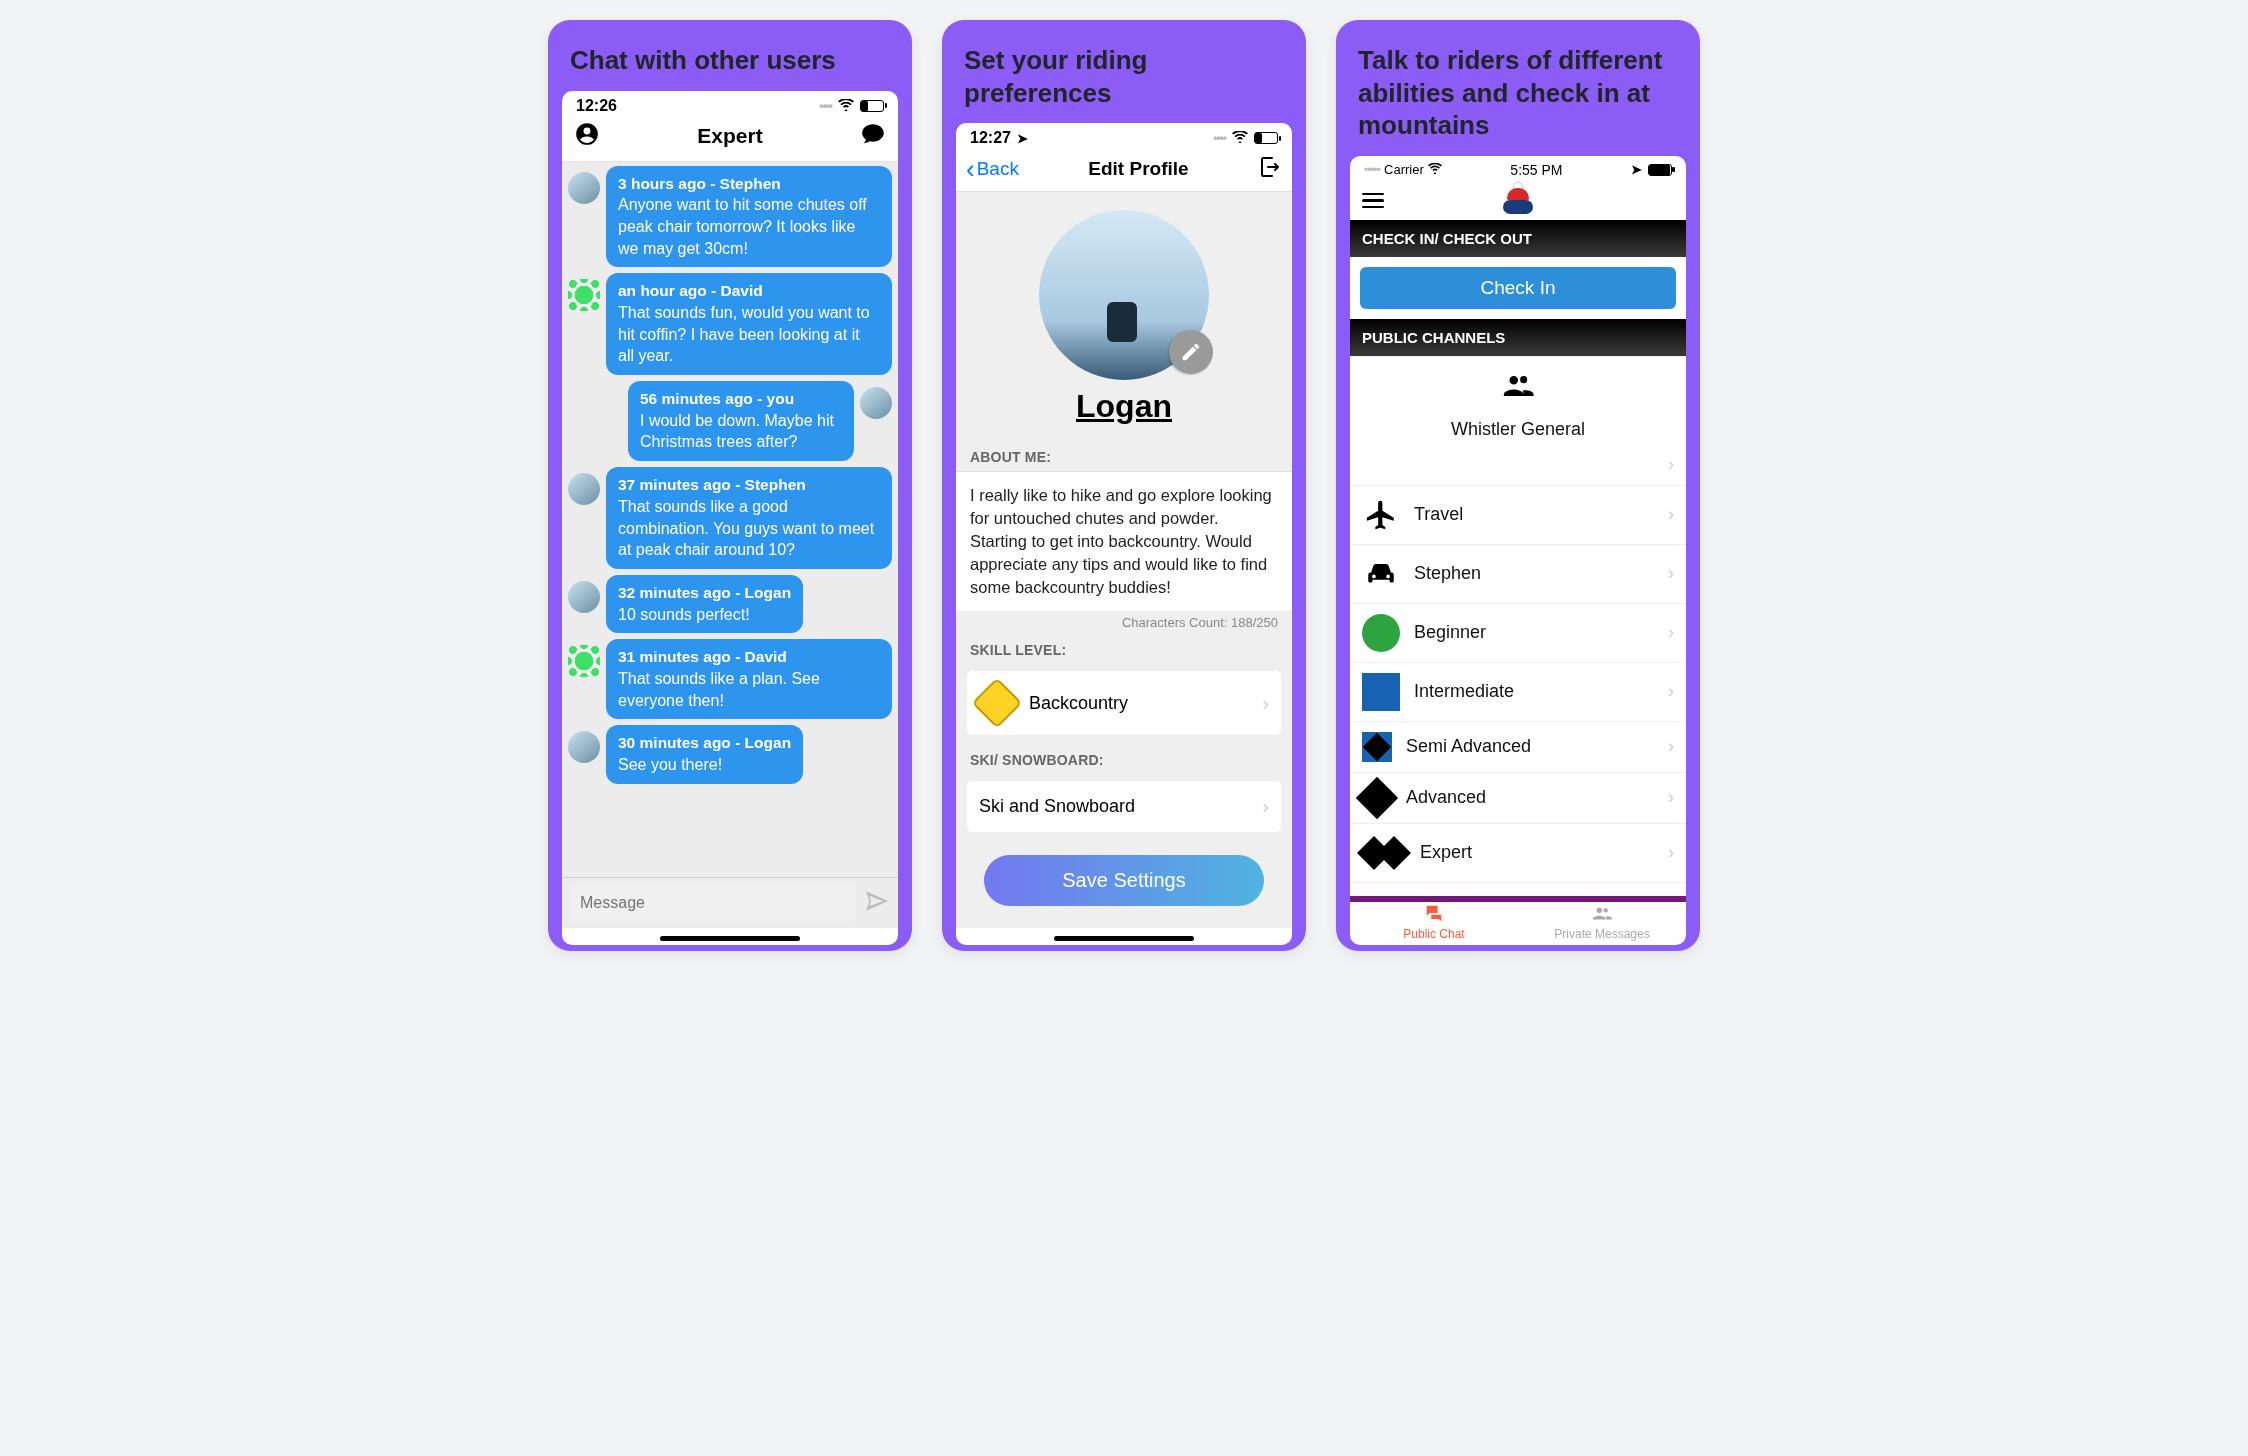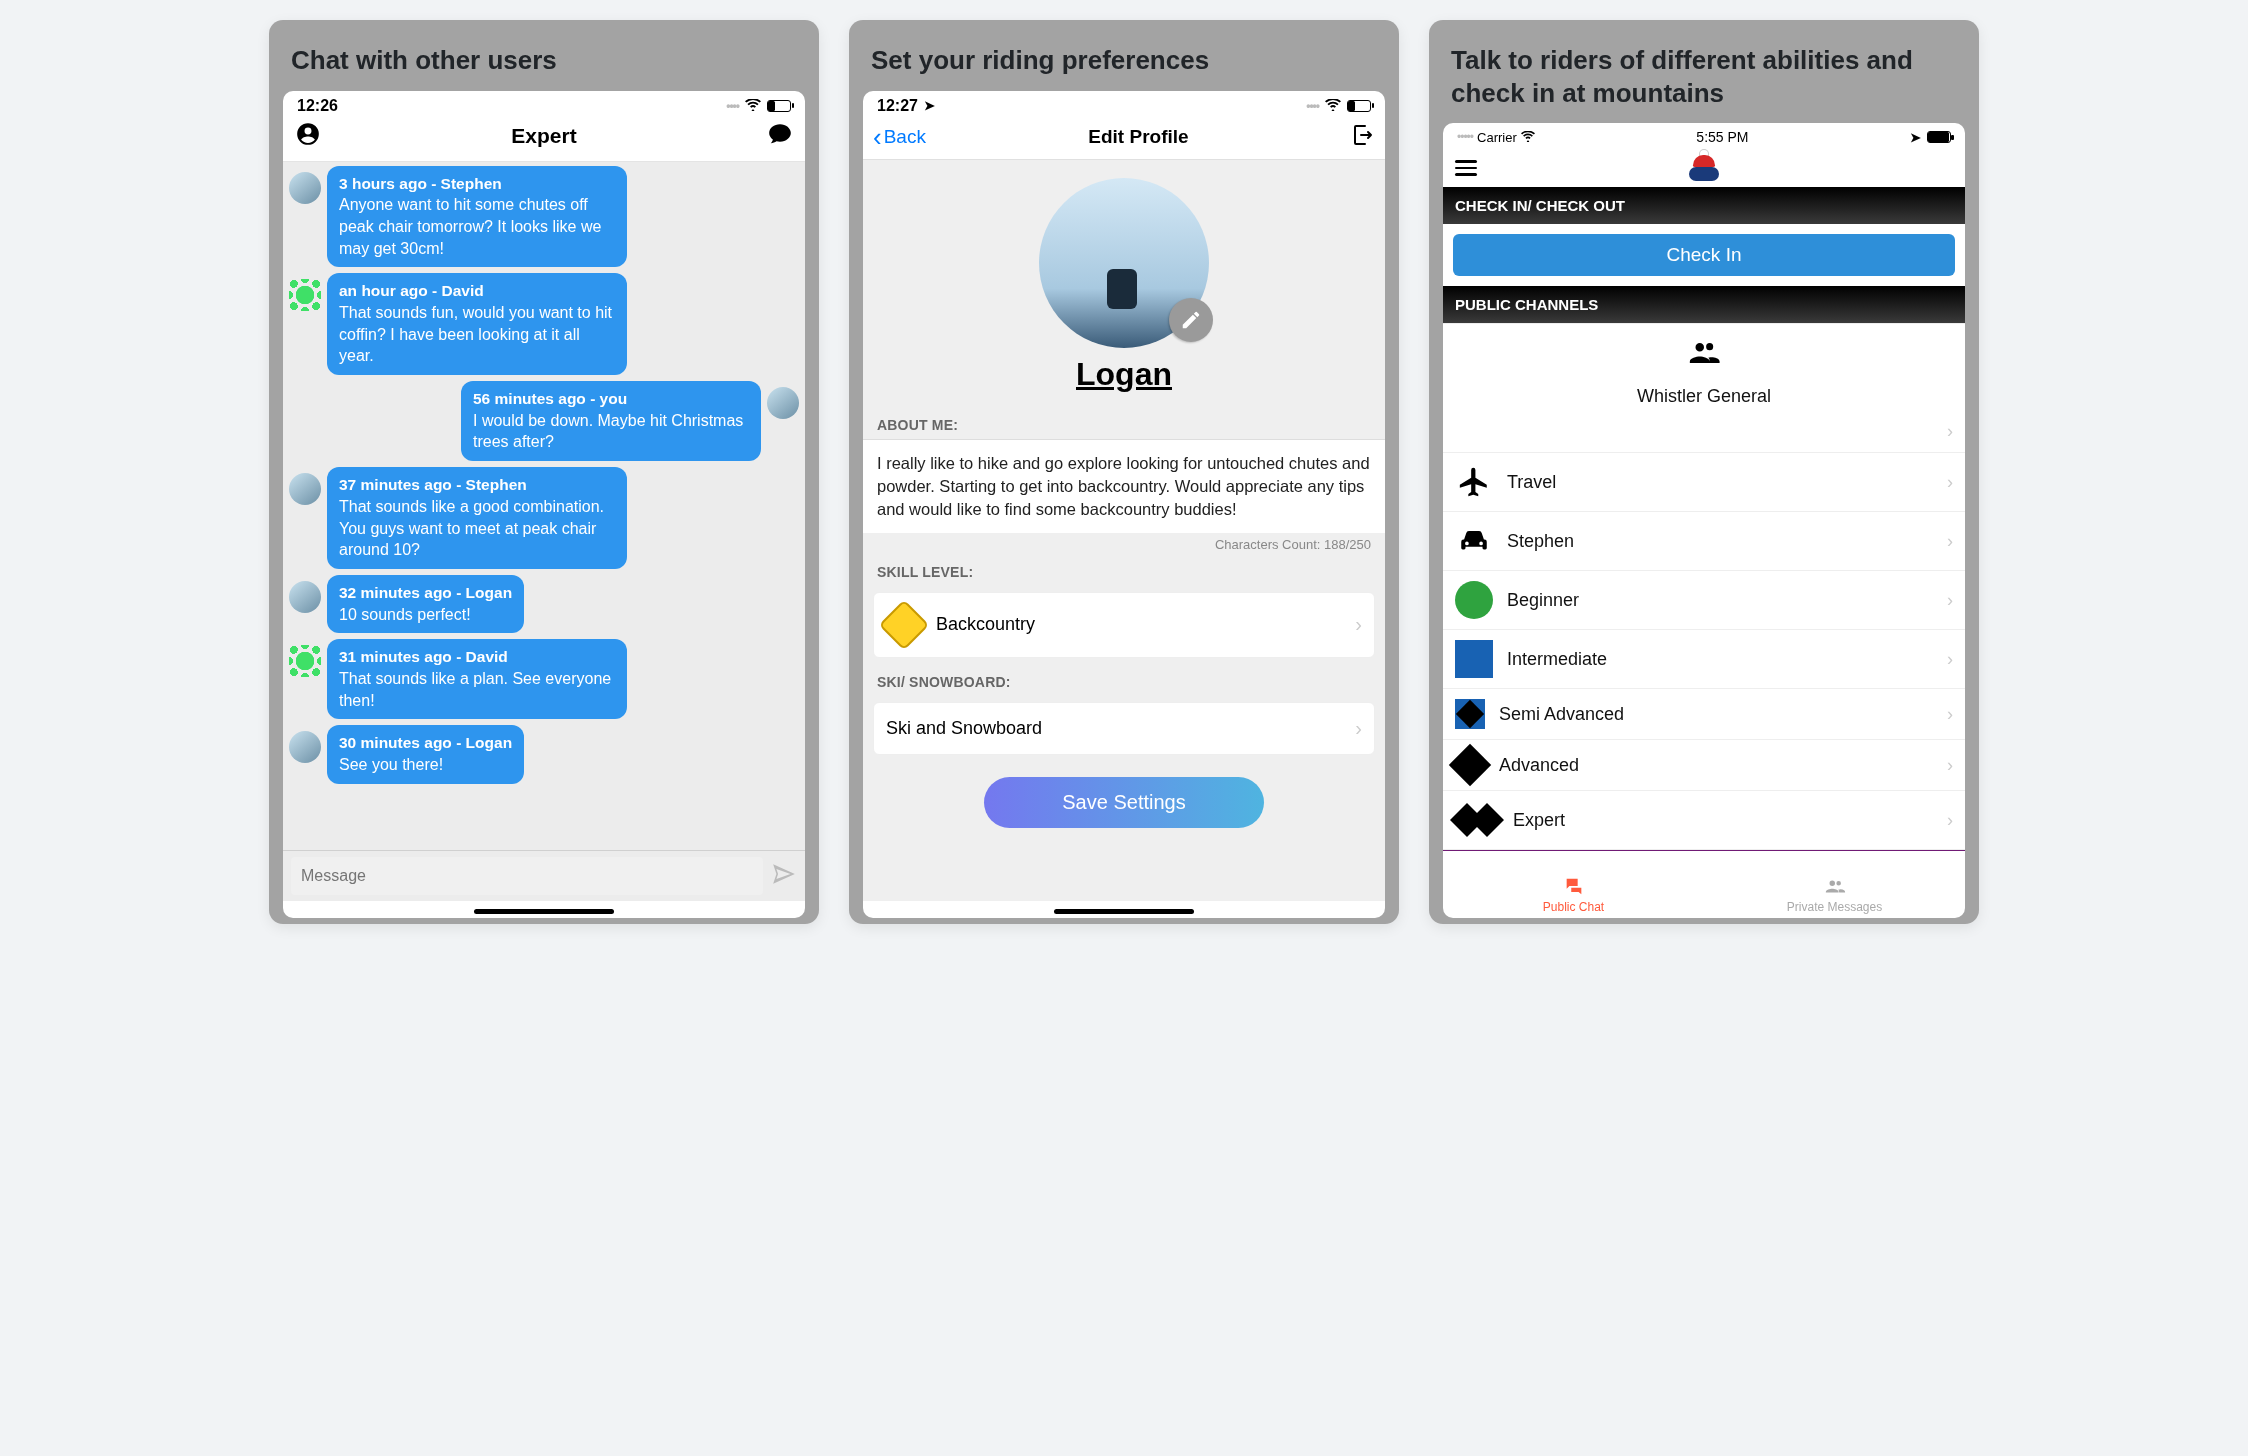--- a/index.html
+++ b/index.html
@@ -5,24 +5,24 @@
   * { box-sizing: border-box; margin: 0; padding: 0; }
   body {
     background: #f1f3f5;
     font-family: -apple-system, BlinkMacSystemFont, "Segoe UI", Helvetica, Arial, sans-serif;
     padding: 20px;
     display: flex;
     gap: 30px;
     justify-content: center;
   }
   .phone-card {
-    background: #a3a3a3;
-    border-radius: 14px;
+    background: #8b5cf6;
+    border-radius: 22px;
     box-shadow: 0 4px 14px rgba(0,0,0,0.08);
-    width: 550px;
+    width: 364px;
     padding: 18px 14px 6px;
     display: flex;
     flex-direction: column;
   }
   .card-title {
     font-size: 26px;
     font-weight: 700;
     color: #212529;
     padding: 6px 8px 14px;
     line-height: 1.25;
@@ -168,21 +168,21 @@
   .ch-icon.double-diamond::before,.ch-icon.double-diamond::after{
     content:""; position:absolute; width:24px; height:24px; background:#000; transform:rotate(45deg);
   }
   .ch-icon.double-diamond::before{left:0;}
   .ch-icon.double-diamond::after{right:0;}
   .ch-icon svg{width:34px; height:34px; fill:#000;}
   .ch-icon.blue-diamond{width:30px; height:30px; background:#1862b3; position:relative;}
   .ch-icon.blue-diamond::after{content:""; position:absolute; inset:5px; background:#000; transform:rotate(45deg);}
   .channel-label{font-size:18px; color:#111;}
   .tab-bar{
-    display:flex; border-top:1px solid #701a75; padding:24px 0 4px; margin-top:auto;
+    display:flex; border-top:6px solid #701a75; padding:0 0 4px; margin-top:auto;
   }
   .tab{flex:1; text-align:center; font-size:12px; color:#aaa;}
   .tab.active{color:#ff5a3c;}
   .tab svg{width:22px; height:22px; display:block; margin:0 auto 3px;}
   .tab.active svg{fill:#ff5a3c;}
   .tab svg{fill:#aaa;}
 </style>
 </head>
 <body>
 

